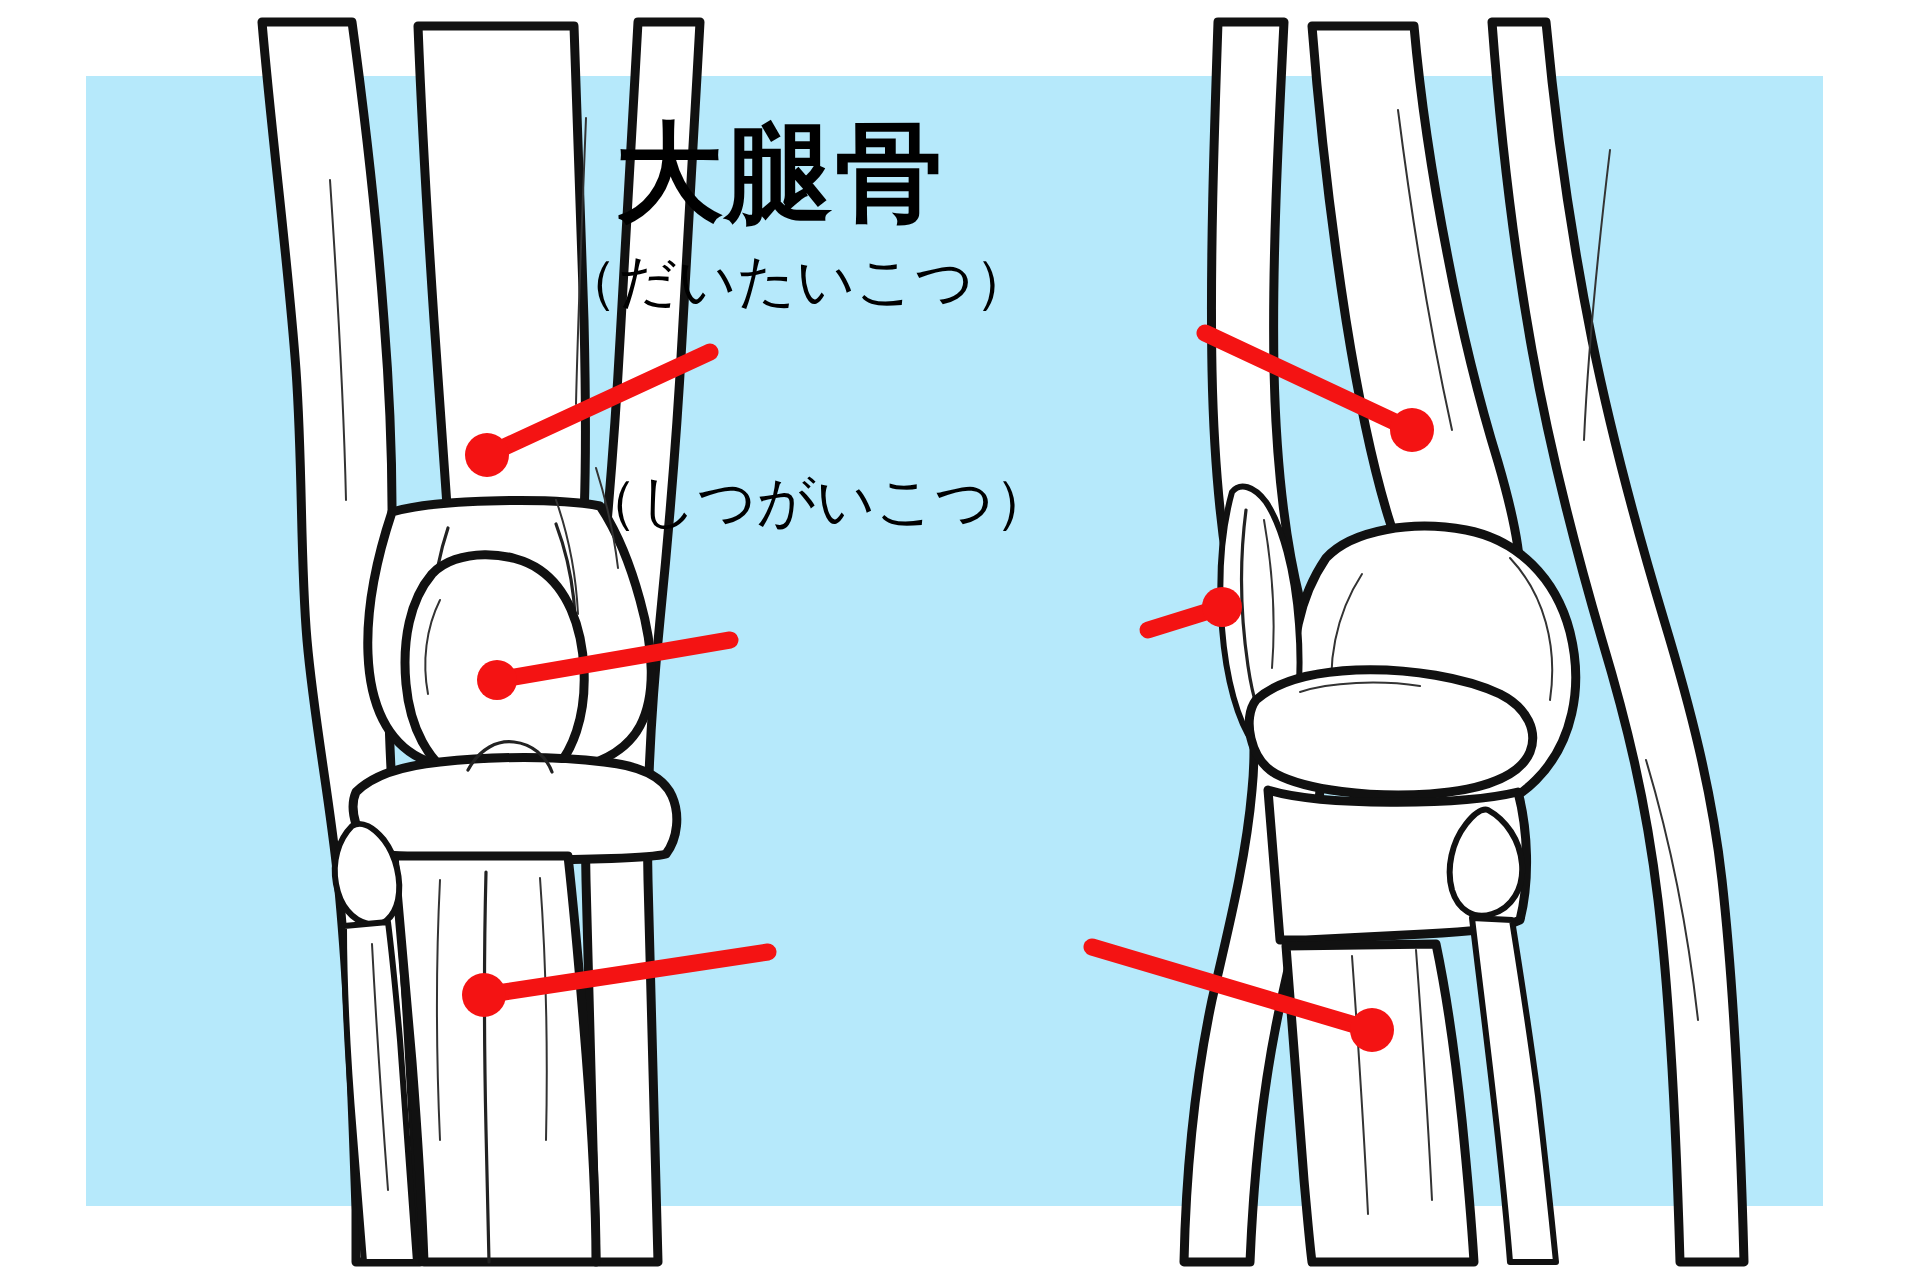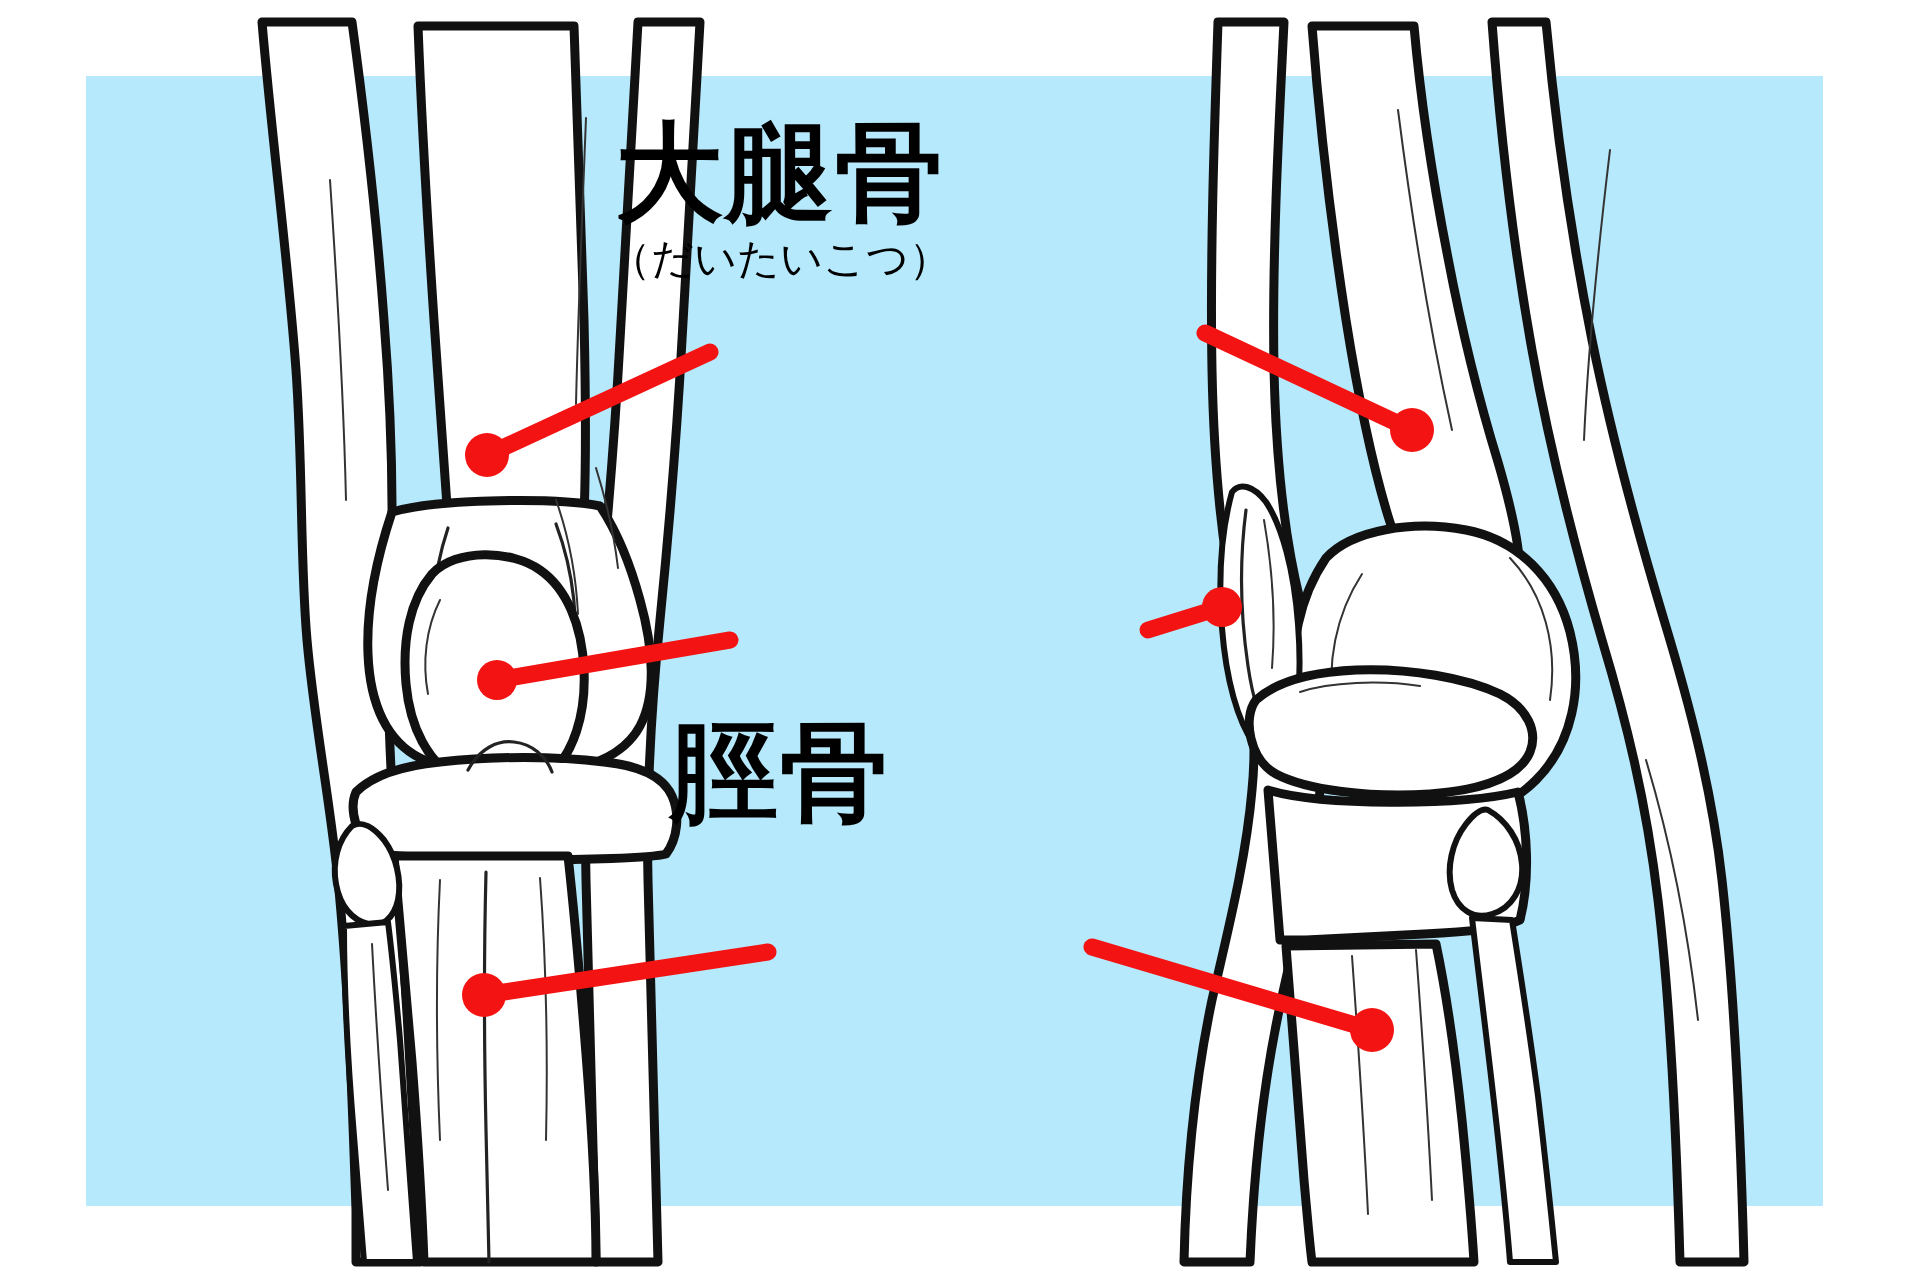--- a/index.html
+++ b/index.html
@@ -41,24 +41,24 @@
     line-height: 1.02;
     white-space: nowrap;
     user-select: none;
   }
   .label-main {
     font-size: 108px;
     font-weight: 700;
     letter-spacing: 2px;
   }
   .label-ruby {
-    font-size: 42px;
+    font-size: 58px;
     font-weight: 500;
     letter-spacing: 0px;
-    margin-top: 10px;
+    margin-top: 24px;
   }
   #label-femur   { left: 560px; top: 118px;  width: 440px; }
   #label-patella { left: 580px; top: 448px;  width: 400px; }
   #label-tibia   { left: 600px; top: 718px;  width: 360px; }
 </style>
 </head>
 <body>
 
 <div id="stage">
 
@@ -218,19 +218,19 @@
       <circle class="dot" cx="1372" cy="1030" r="22"></circle>
     </g>
   </svg>
 
   <div class="label-block" id="label-femur">
     <div class="label-main">大腿骨</div>
     <div class="label-ruby">（だいたいこつ）</div>
   </div>
 
   <div class="label-block" id="label-patella">
+    <div class="label-ruby">（しつがいこつ）</div>
   </div>
 
   <div class="label-block" id="label-tibia">
-    <div class="label-main">脛骨</div>
   </div>
 
 </div>
 
 </body></html>

